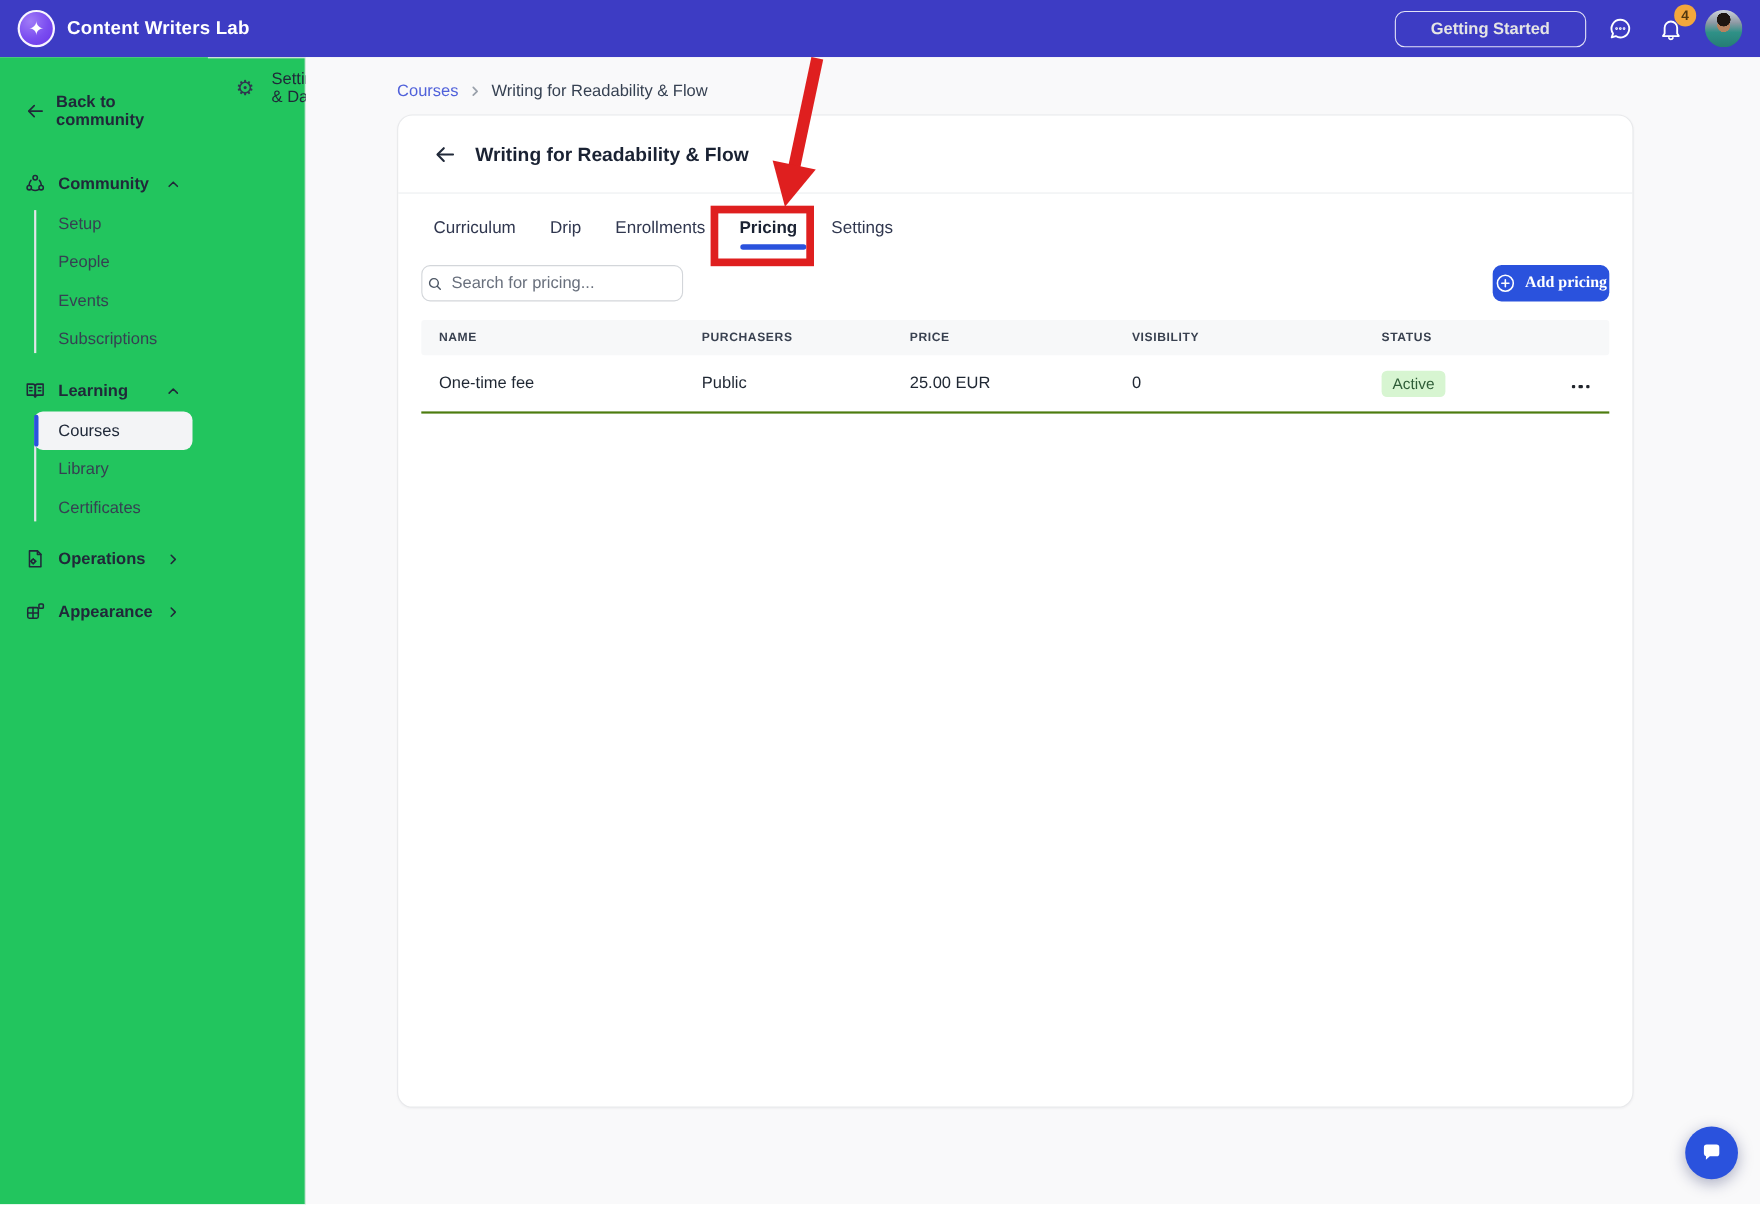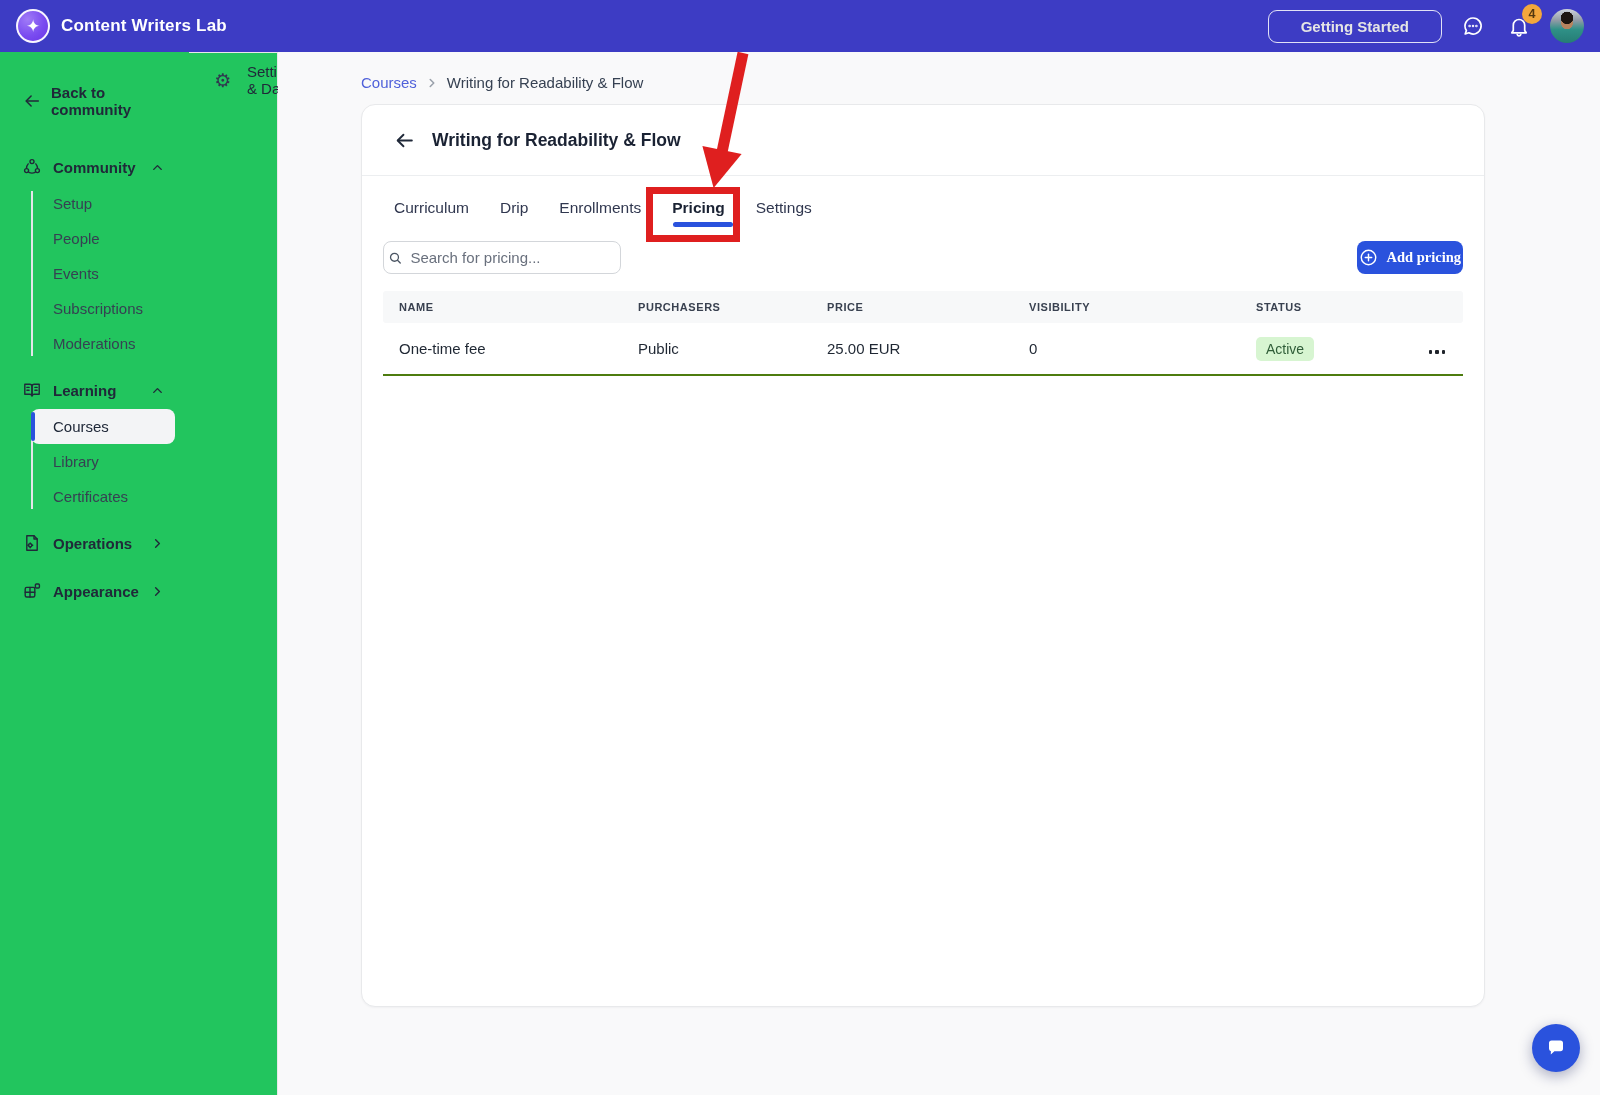--- a/index.html
+++ b/index.html
@@ -156,21 +156,20 @@
             <svg class="stroke" width="15" height="15" viewBox="0 0 16 16">
                 <polyline points="4,10 8,6 12,10"></polyline>
               </svg>
           </span>
         </div>
         <div class="nav-items">
           <div class="nav-item">Setup</div>
           <div class="nav-item">People</div>
           <div class="nav-item">Events</div>
           <div class="nav-item">Subscriptions</div>
-          <div class="nav-item">Moderations</div>
         </div>
 
         <div class="nav-head section-gap">
           <span class="icon20">
             <svg class="stroke" width="20" height="20" viewBox="0 0 20 20" style="stroke-width:1.4">
               <path d="M2.8 4.2h5a2 2 0 0 1 2 2v9.8a2 2 0 0 0-2-1.8h-5zM17.2 4.2h-5a2 2 0 0 0-2 2v9.8a2 2 0 0 1 2-1.8h5z"></path>
               <path d="M4.9 7.4h2.2M12.9 7.4h2.2M4.9 10.3h2.2M12.9 10.3h2.2"></path>
             </svg>
           </span>
           <span>Learning</span>

